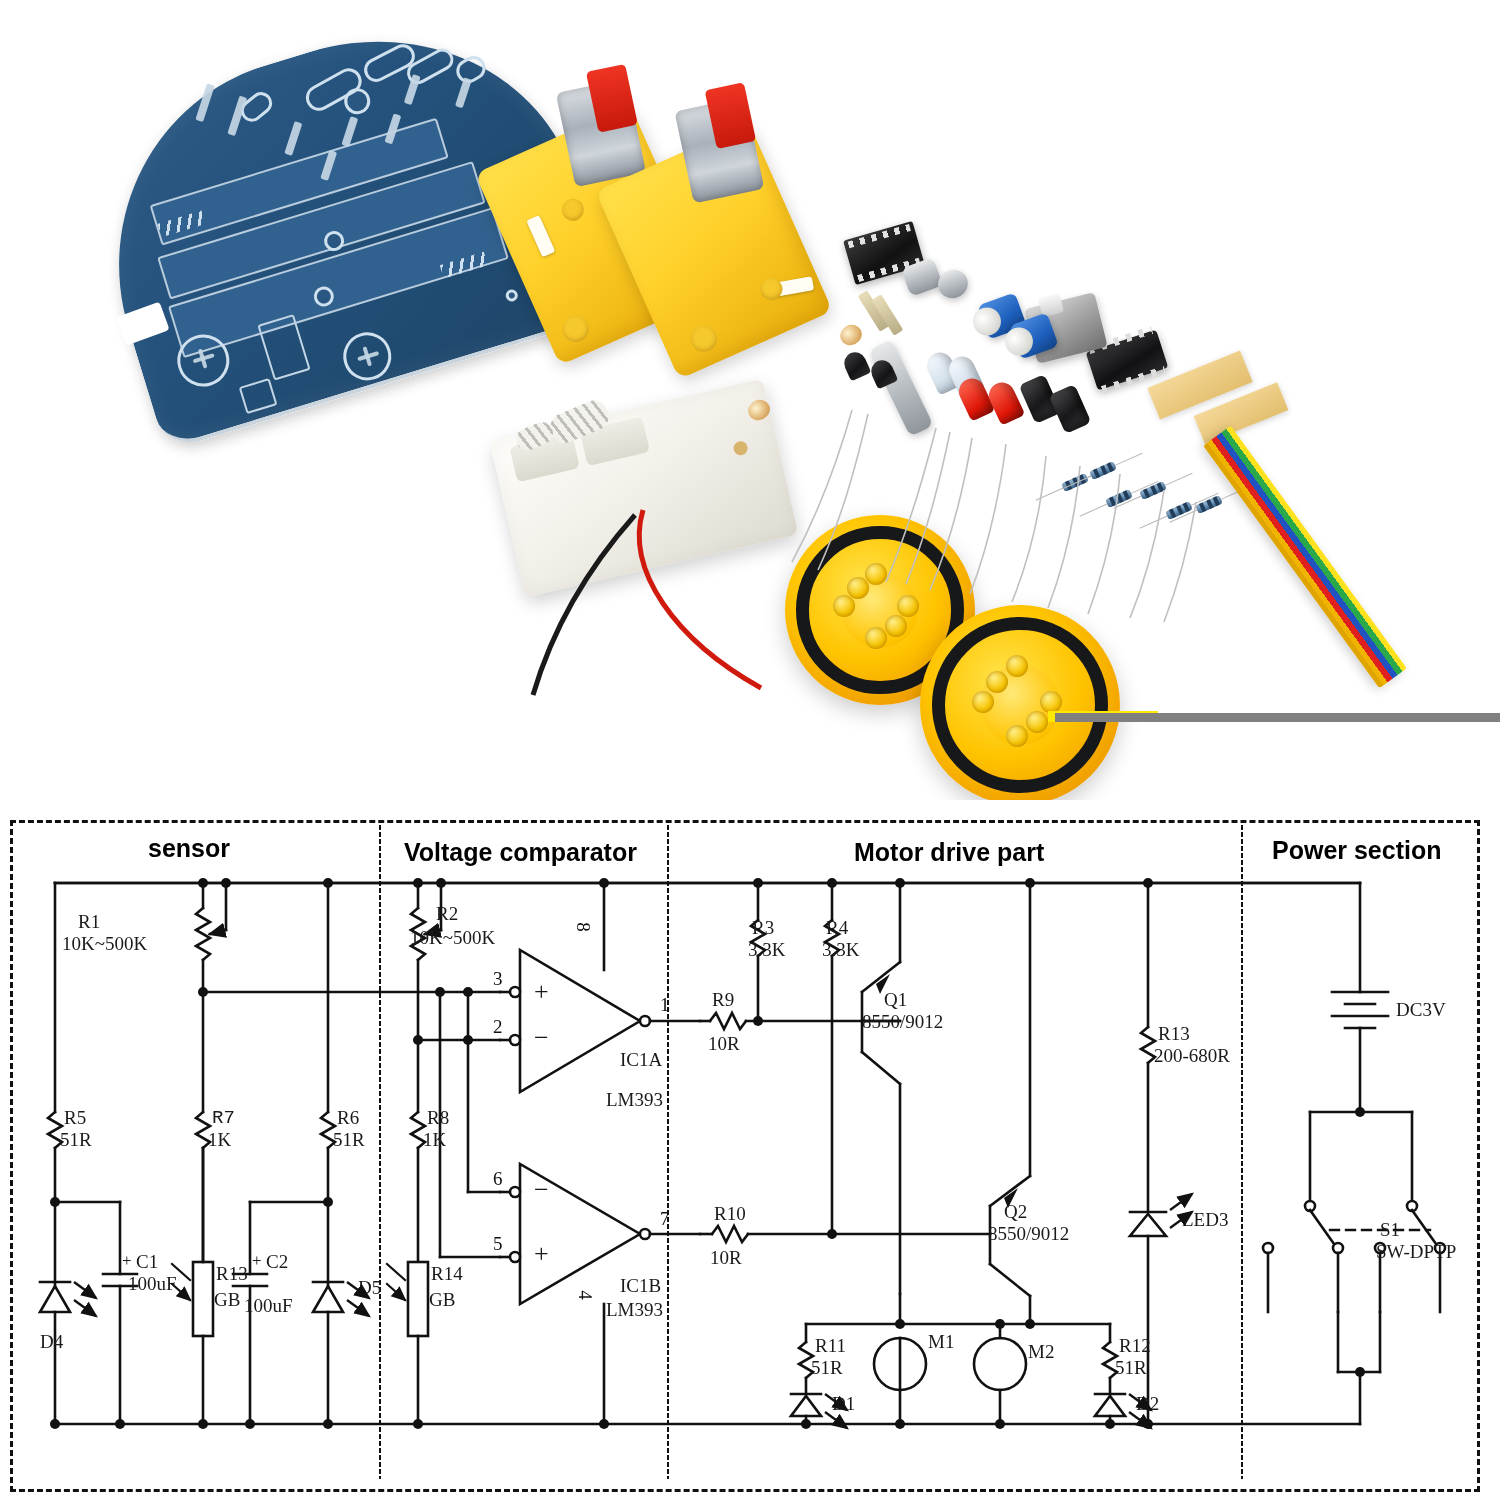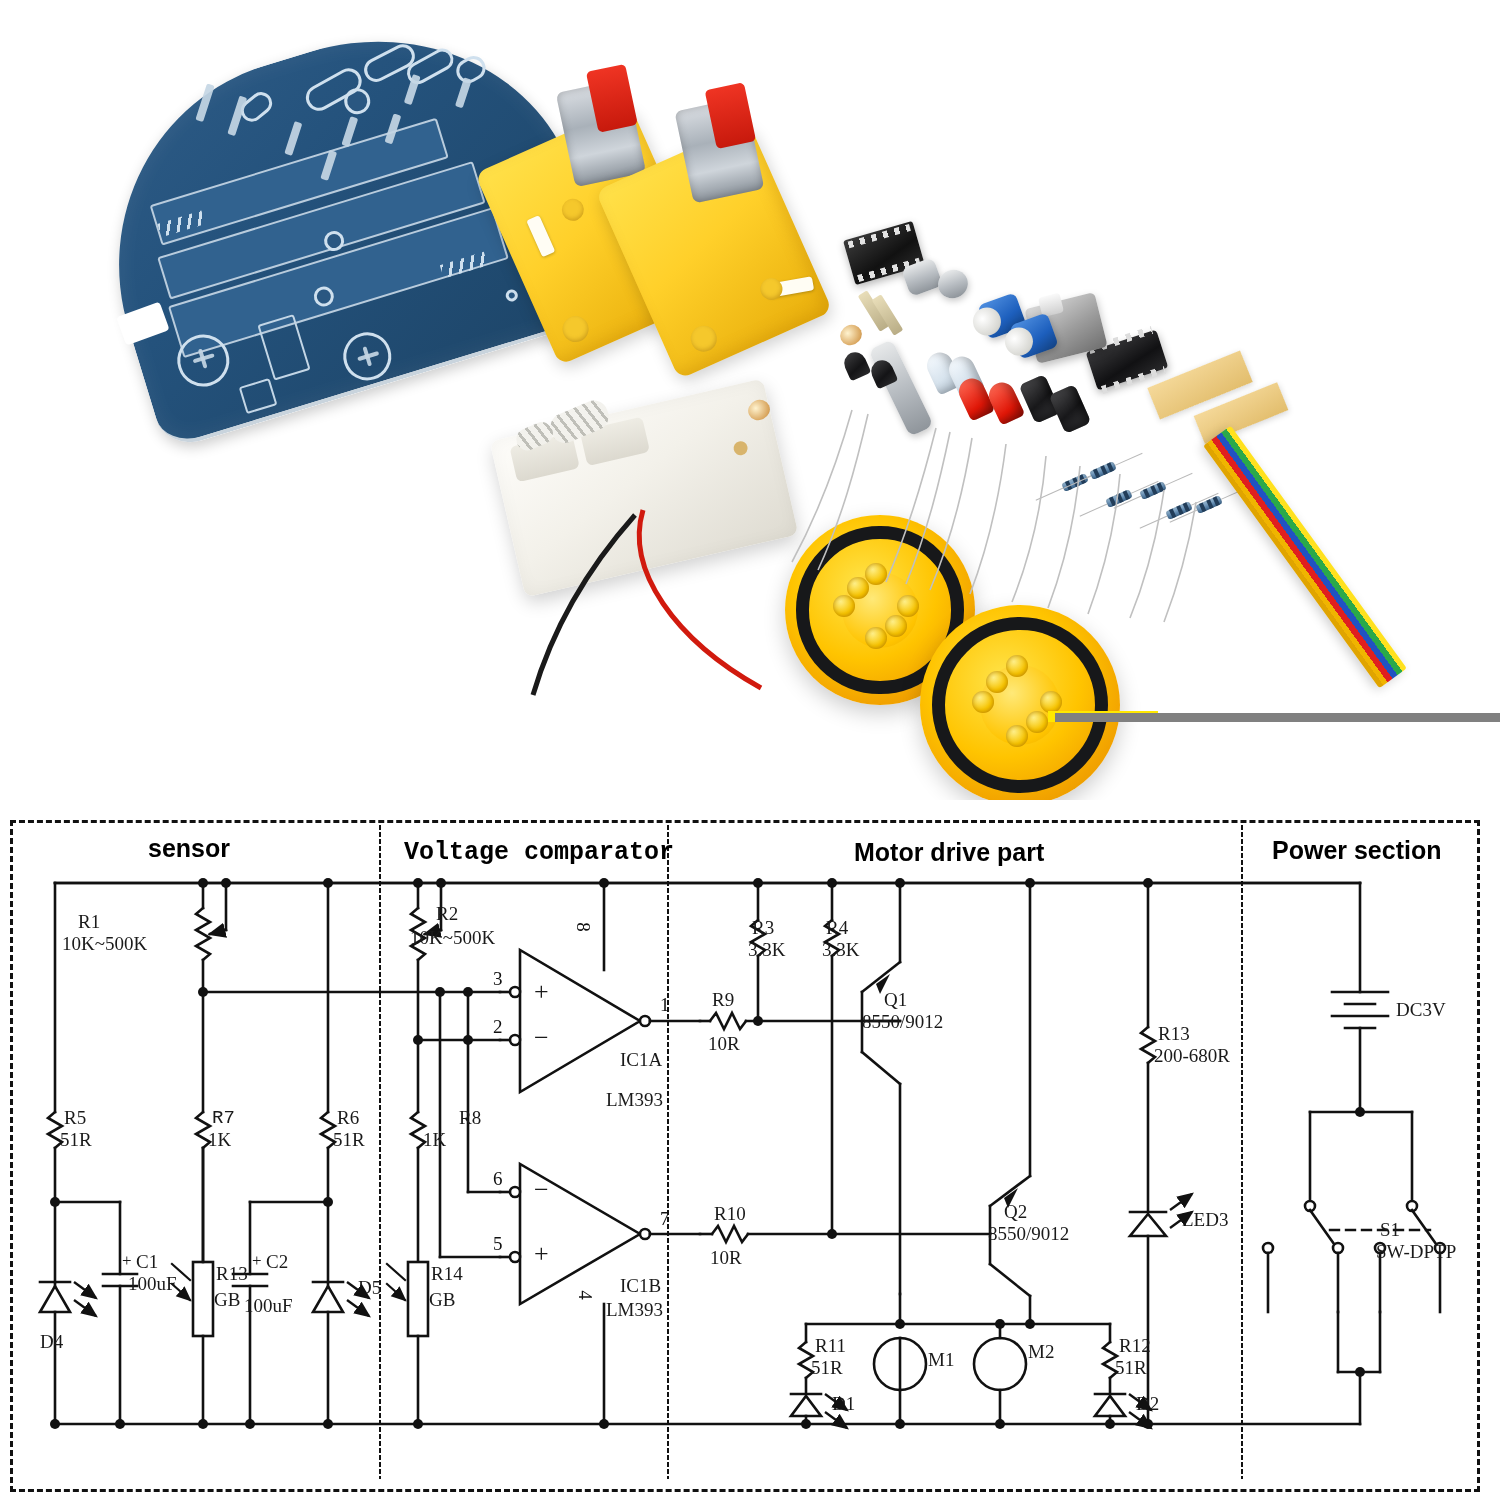--- a/index.html
+++ b/index.html
@@ -779,21 +779,21 @@
         <circle cx="604" cy="612" r="5"></circle>
         <circle cx="806" cy="612" r="5"></circle>
         <circle cx="900" cy="612" r="5"></circle>
         <circle cx="1000" cy="612" r="5"></circle>
         <circle cx="1110" cy="612" r="5"></circle>
         <circle cx="1148" cy="612" r="5"></circle>
       </g>
     </svg>
 
     <div class="sect-title" style="left:148px; top:22px;">sensor</div>
-    <div class="sect-title" style="left:404px; top:26px;font-family:Liberation Mono, monospace;">Voltage comparator</div>
+    <div class="sect-title" style="left:404px; top:26px;">Voltage comparator</div>
     <div class="sect-title" style="left:854px; top:26px;">Motor drive part</div>
     <div class="sect-title" style="left:1272px; top:24px;">Power section</div>
 
     <div class="ref" style="left:78px; top:100px;">R1</div>
     <div class="ref" style="left:62px; top:122px;">10K~500K</div>
 
     <div class="ref" style="left:436px; top:92px;">R2</div>
     <div class="ref" style="left:410px; top:116px;">10K~500K</div>
 
     <div class="ref" style="left:752px; top:106px;">R3</div>
@@ -804,21 +804,21 @@
 
     <div class="ref" style="left:64px; top:296px;">R5</div>
     <div class="ref" style="left:60px; top:318px;">51R</div>
 
     <div class="ref" style="left:212px; top:296px;font-family:Liberation Mono, monospace;">R7</div>
     <div class="ref" style="left:208px; top:318px;">1K</div>
 
     <div class="ref" style="left:337px; top:296px;">R6</div>
     <div class="ref" style="left:333px; top:318px;">51R</div>
 
-    <div class="ref" style="left:427px; top:296px;margin-left:32px;">R8</div>
+    <div class="ref" style="left:427px; top:296px;">R8</div>
     <div class="ref" style="left:423px; top:318px;">1K</div>
 
     <div class="ref" style="left:712px; top:178px;">R9</div>
     <div class="ref" style="left:708px; top:222px;">10R</div>
 
     <div class="ref" style="left:714px; top:392px;">R10</div>
     <div class="ref" style="left:710px; top:436px;">10R</div>
 
     <div class="ref" style="left:815px; top:524px;">R11</div>
     <div class="ref" style="left:811px; top:546px;">51R</div>
@@ -848,21 +848,21 @@
 
     <div class="ref" style="left:620px; top:464px;">IC1B</div>
     <div class="ref" style="left:606px; top:488px;">LM393</div>
 
     <div class="ref" style="left:884px; top:178px;">Q1</div>
     <div class="ref" style="left:862px; top:200px;">8550/9012</div>
 
     <div class="ref" style="left:1004px; top:390px;">Q2</div>
     <div class="ref" style="left:988px; top:412px;">8550/9012</div>
 
-    <div class="ref" style="left:928px; top:538px;">M1</div>
+    <div class="ref" style="left:928px; top:520px;">M1</div>
     <div class="ref" style="left:1028px; top:530px;">M2</div>
 
     <div class="ref" style="left:832px; top:582px;">D1</div>
     <div class="ref" style="left:1136px; top:582px;">D2</div>
     <div class="ref" style="left:40px; top:520px;">D4</div>
     <div class="ref" style="left:358px; top:466px;">D5</div>
     <div class="ref" style="left:1182px; top:398px;">LED3</div>
 
     <div class="ref" style="left:1396px; top:188px;">DC3V</div>
 

